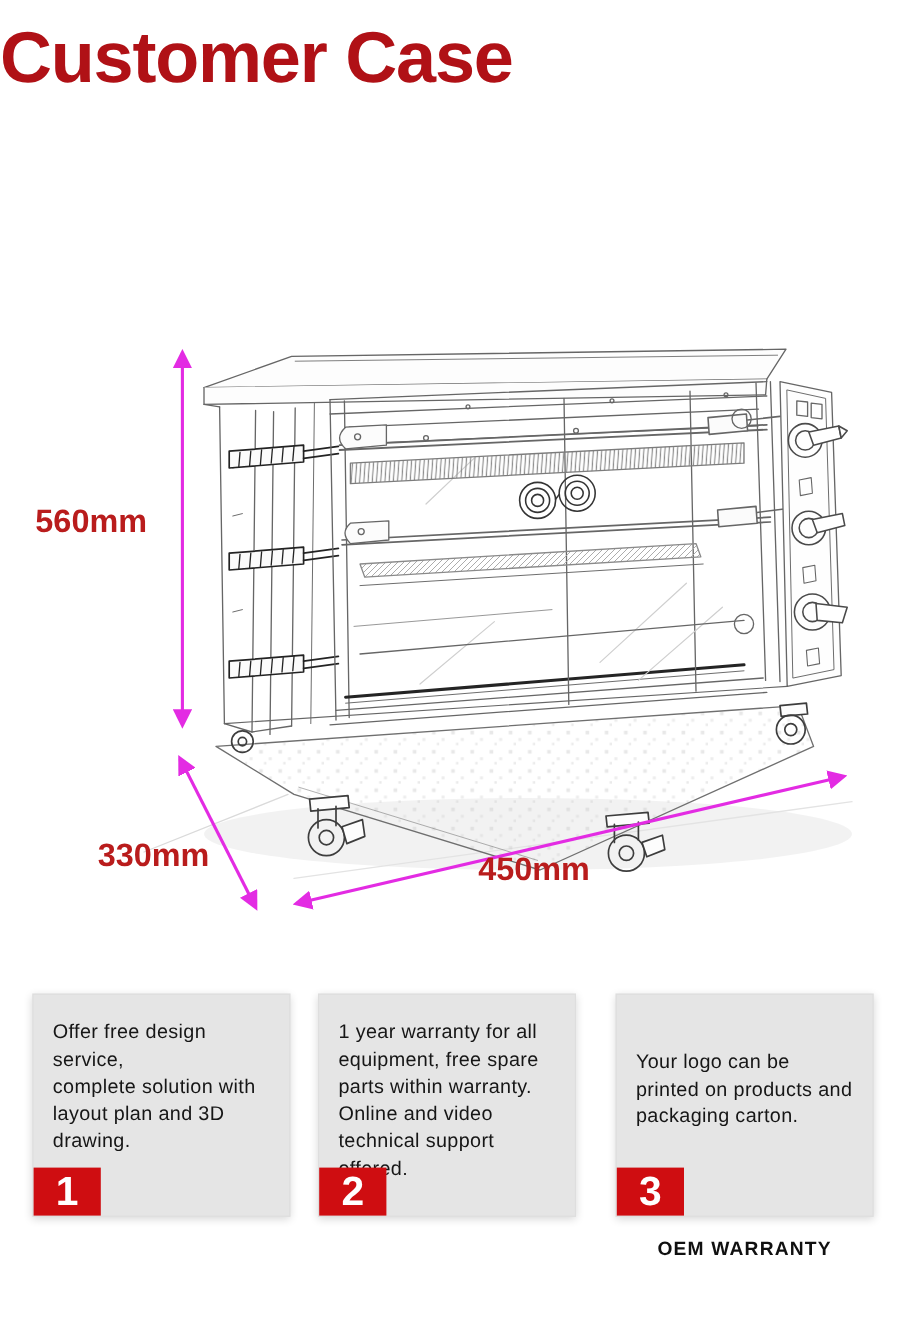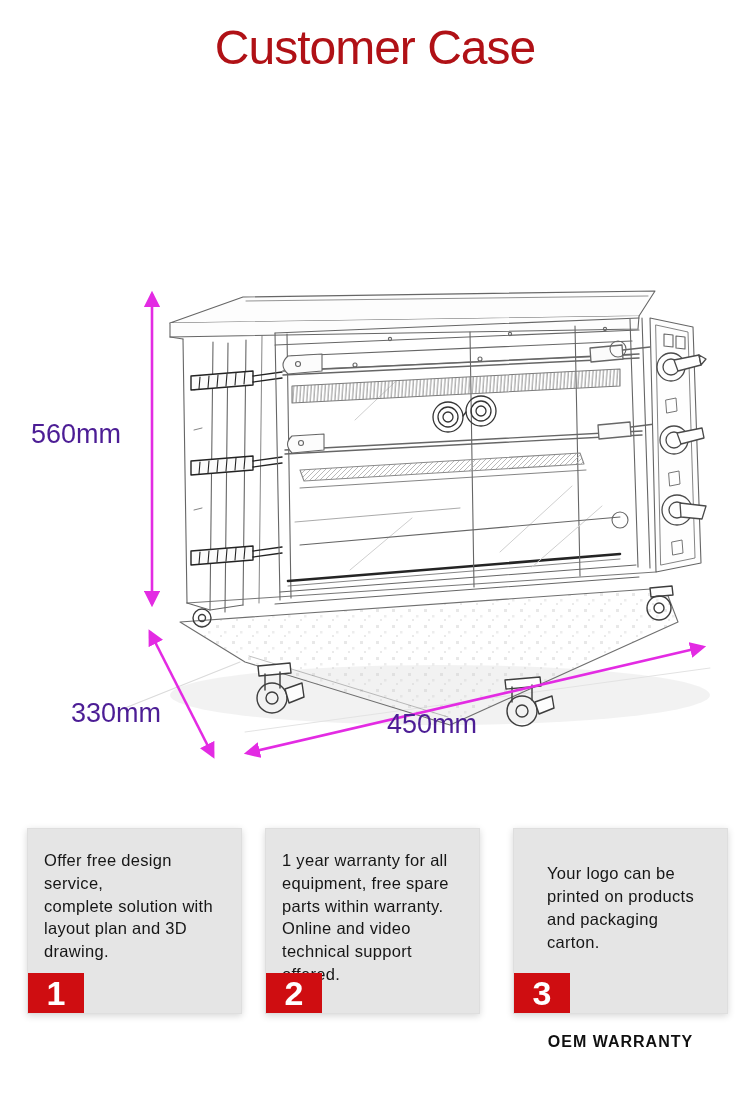--- a/index.html
+++ b/index.html
@@ -3,61 +3,61 @@
 <meta charset="utf-8">
 <style>
   html,body { margin:0; padding:0; background:#ffffff; }
   .page {
     position:relative; width:750px; height:1108px; background:#ffffff;
     font-family:"Liberation Sans", sans-serif; overflow:hidden;
   }
   
   .title {
     position:absolute; top:12px; left:0; right:0; height:72px; line-height:72px;
-    margin:0; text-align:center; font-size:48px; font-weight:normal;
+    margin:0; font-size:60px; font-weight:bold;
     letter-spacing:-1px; color:#B01116;
   }
   .subtitle-row {
     position:absolute; top:102px; left:34px; right:34px; height:32px;
     display:flex; align-items:center;
   }
   .s-line { flex:1; height:2px; background:#A91015; }
   .s-dot  { width:9px; height:11px; border-radius:50%; background:#A91015; flex:0 0 auto; }
   .s-dot.left  { margin-left:4px; }
   .s-dot.right { margin-right:4px; }
   .subtitle-text {
     padding:0 14px; font-size:27px; color:#58595B; letter-spacing:0.5px;
     white-space:nowrap;
   }
   
   .diagram-svg { position:absolute; top:0; left:0; }
   .dim {
     position:absolute; width:104px; text-align:center;
-    font-size:27px; font-weight:normal; color:#4c1d95; letter-spacing:0;
+    font-size:27px; font-weight:bold; color:#b91c1c; letter-spacing:0;
   }
   .dim-height { left:24px;  top:419px; }
-  .dim-depth  { left:64px;  top:698px; }
-  .dim-width  { left:380px; top:709px; }
+  .dim-depth  { left:76px;  top:698px; }
+  .dim-width  { left:393px; top:709px; }
   
   .feature { position:absolute; top:828px; width:215px; }
   .feature-1 { left:27px; }
   .feature-2 { left:265px; }
   .feature-3 { left:513px; }
   .card {
     position:relative; height:186px; background:#e5e5e5;
     border:1px solid #dedede; box-shadow:0 2px 7px rgba(0,0,0,0.16);
     box-sizing:border-box;
   }
   .card-text {
     margin:0; padding:20px 12px 0 16px;
     font-size:16.5px; line-height:1.38; letter-spacing:0.3px; color:#161616;
     white-space:pre-line;
   }
   .feature-3 .card { display:flex; align-items:center; }
-  .feature-3 .card-text { padding-top:0; padding-bottom:26px;margin-left:17px; }
+  .feature-3 .card-text { padding-top:0; padding-bottom:26px; }
   .badge {
     position:absolute; left:0; bottom:0; width:56px; height:40px;
     background:#CF0D11; color:#ffffff; font-size:34px; font-weight:bold;
     display:flex; align-items:center; justify-content:center;
   }
   .caption {
     margin-top:19px; text-align:center; font-size:16px; font-weight:bold;
     letter-spacing:1px; color:#101010; white-space:nowrap;
   }
 </style>

